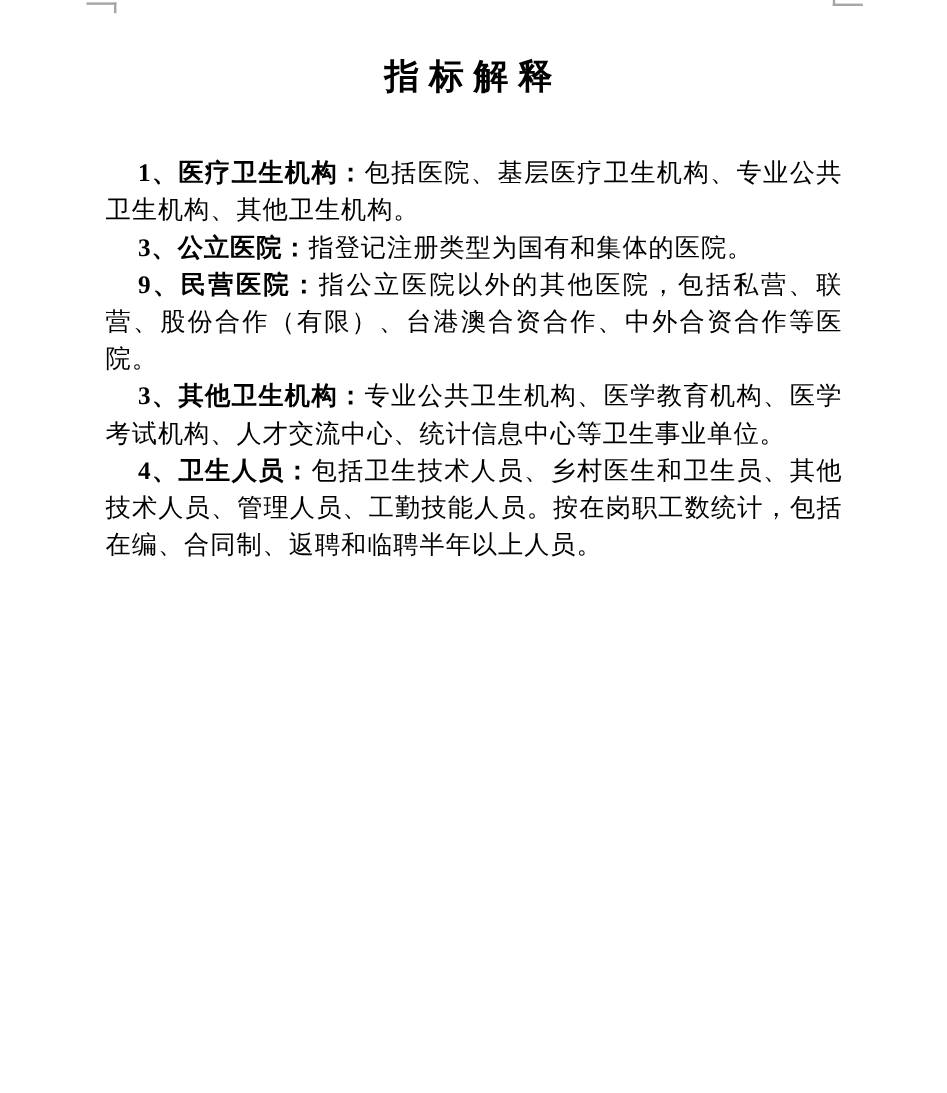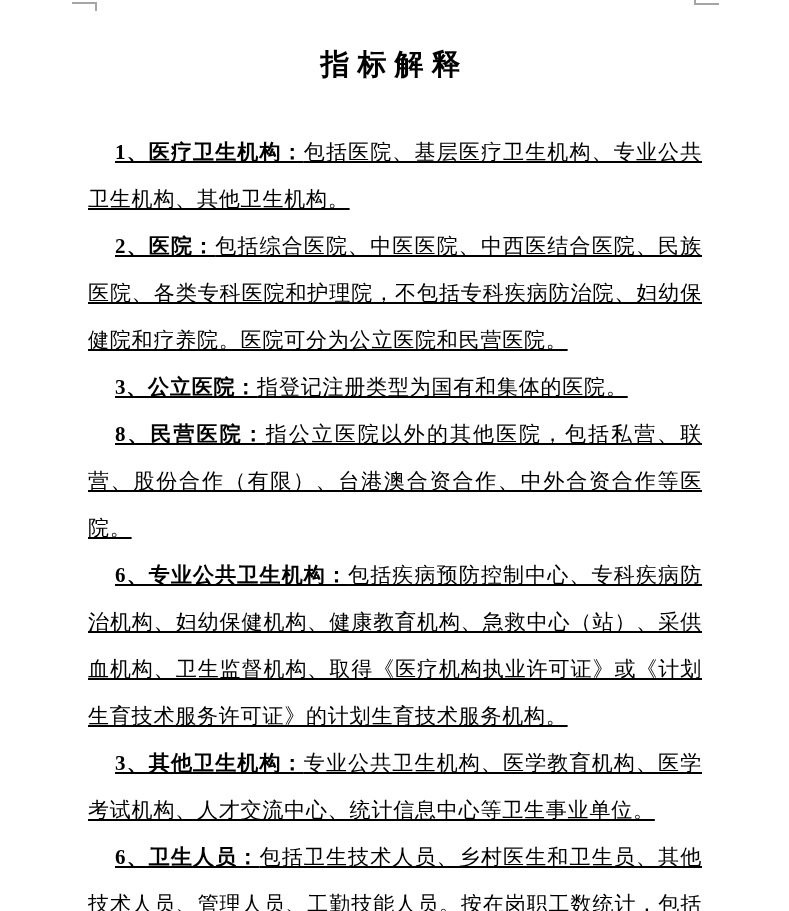--- a/index.html
+++ b/index.html
@@ -54,46 +54,43 @@
     position: absolute;
     left: 88px;
     top: 129px;
     width: 614px;
     height: 782px;
     overflow: hidden;
   }
   .para {
     margin: 0;
     font-size: 21px;
-    line-height: 47px;
+    line-height: 31px;
     letter-spacing: 0.8px;
     text-indent: 27px;
     text-align: justify;
     text-justify: inter-ideograph;
     color: #000000;
-    text-decoration: underline;
   }
   .para .lead {
     font-weight: bold;
   }
 </style>
 </head>
 <body>
 
 <div class="page">
 
   <div class="crop-mark-left"></div>
   <div class="crop-mark-right"></div>
 
   <h1 class="doc-title">指标解释</h1>
 
   <div class="doc-body">
     <p class="para"><span class="lead">1、医疗卫生机构：</span><span>包括医院、基层医疗卫生机构、专业公共卫生机构、其他卫生机构。</span></p>
-    <p class="para"><span class="lead">2、医院：</span><span>包括综合医院、中医医院、中西医结合医院、民族医院、各类专科医院和护理院，不包括专科疾病防治院、妇幼保健院和疗养院。医院可分为公立医院和民营医院。</span></p>
     <p class="para"><span class="lead">3、公立医院：</span><span>指登记注册类型为国有和集体的医院。</span></p>
-    <p class="para"><span class="lead">8、民营医院：</span><span>指公立医院以外的其他医院，包括私营、联营、股份合作（有限）、台港澳合资合作、中外合资合作等医院。</span></p>
-    <p class="para"><span class="lead">6、专业公共卫生机构：</span><span>包括疾病预防控制中心、专科疾病防治机构、妇幼保健机构、健康教育机构、急救中心（站）、采供血机构、卫生监督机构、取得《医疗机构执业许可证》或《计划生育技术服务许可证》的计划生育技术服务机构。</span></p>
+    <p class="para"><span class="lead">9、民营医院：</span><span>指公立医院以外的其他医院，包括私营、联营、股份合作（有限）、台港澳合资合作、中外合资合作等医院。</span></p>
     <p class="para"><span class="lead">3、其他卫生机构：</span><span>专业公共卫生机构、医学教育机构、医学考试机构、人才交流中心、统计信息中心等卫生事业单位。</span></p>
-    <p class="para"><span class="lead">6、卫生人员：</span><span>包括卫生技术人员、乡村医生和卫生员、其他技术人员、管理人员、工勤技能人员。按在岗职工数统计，包括在编、合同制、返聘和临聘半年以上人员。</span></p>
+    <p class="para"><span class="lead">4、卫生人员：</span><span>包括卫生技术人员、乡村医生和卫生员、其他技术人员、管理人员、工勤技能人员。按在岗职工数统计，包括在编、合同制、返聘和临聘半年以上人员。</span></p>
     <p class="para"></p>
   </div>
 
 </div>
 
 </body></html>

